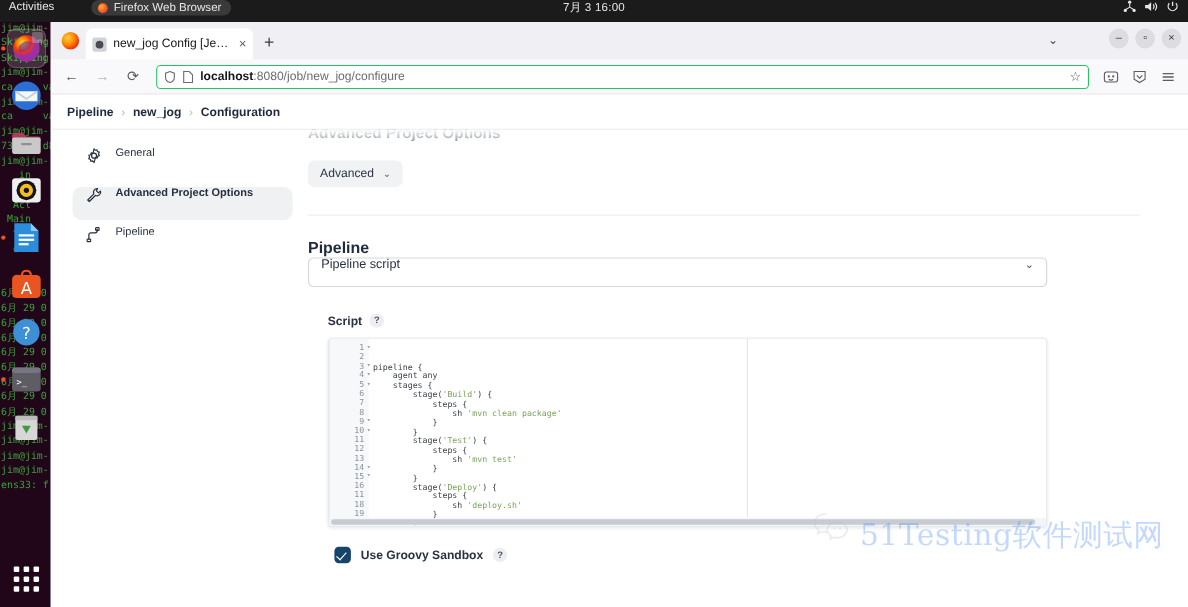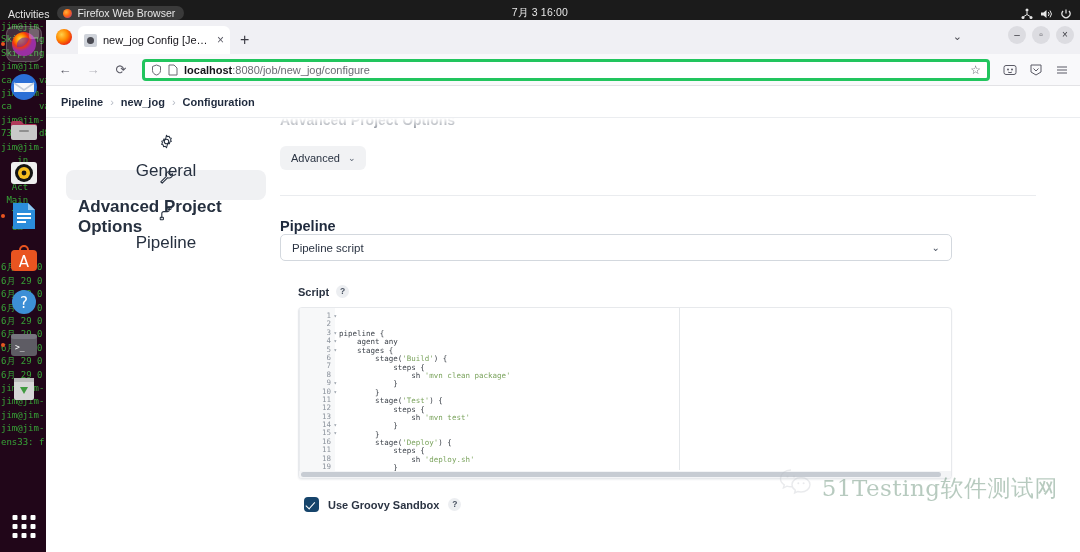--- a/index.html
+++ b/index.html
@@ -22,21 +22,21 @@
     font-family: "DejaVu Sans Mono", monospace;
     font-size: 9px; line-height: 13.4px;
     color: #4ee44e; white-space: pre; overflow: hidden;
     padding-left: 1px;
   }
 
   
   #topbar {
     position: absolute; left: 0; top: 0; width: 1080px; height: 20px;
     background: #1b1b1b; color: #e6e6e6;
-    font-size: 10.5px; display: flex; align-items: flex-end;
+    font-size: 10.5px; display: flex; align-items: flex-start; gap: 26px;
   }
   #topbar .activities { padding: 0 8px 0 8px; font-size: 10.5px; }
   #topbar .appchip {
     display: flex; align-items: center; gap: 5px;
     background: #3a3a3a; border-radius: 9px; padding: 1px 9px 1px 6px;
     font-size: 10.5px;
   }
   #topbar .appchip .ffdot {
     width: 9px; height: 9px; border-radius: 50%;
     background: radial-gradient(circle at 35% 35%, #ffb33b 0%, #ff6611 45%, #9b2fa3 100%);
@@ -131,21 +131,21 @@
     box-shadow: 0 1px 4px rgba(0,0,0,.35); white-space: nowrap;
   }
 
   #navbar {
     height: 32px; background: #f9f9fb; display: flex; align-items: center;
     padding: 0 8px; gap: 6px; border-bottom: 1px solid #e3e3e6;
   }
   .navbtn { width: 22px; text-align: center; color: #5b5b66; font-size: 13px; }
   .navbtn.dim { color: #b6b6bd; }
   #urlbar {
-    flex: 1; height: 22px; background: #fff; border: 3px solid #22c55e;
+    flex: 1; height: 22px; background: #fff; border: 1px solid #22c55e;
     border-radius: 4px; display: flex; align-items: center; padding: 0 6px; gap: 6px;
     font-size: 11px; color: #8f8f98; margin: 5px 4px;
   }
   #urlbar .host { color: #15141a; font-weight: bold; }
   #urlbar .sh { color: #6a6a73; }
   .urlicon { color: #6a6a73; font-size: 11px; }
   #star { color: #5b5b66; font-size: 12px; margin-left: auto; }
   .tbicon { color: #5b5b66; font-size: 13px; width: 20px; text-align: center; }
 
   
@@ -154,23 +154,23 @@
     display: flex; align-items: center; gap: 7px;
     font-size: 11px; font-weight: bold; color: #1f2a3d;
     padding: 10px 0 9px 15px; border-bottom: 1px solid #ebedf0;
   }
   #breadcrumb .sep { color: #b5bac4; font-weight: normal; font-size: 11px; }
 
   #content { display: flex; position: relative; }
   #sidebar { width: 234px; flex: none; padding: 16px 14px 0 20px; }
   #sidebar h1 { font-size: 20px; color: #1f2a3d; margin-bottom: 22px; font-weight: bold; letter-spacing:-.2px;}
   .side-item {
-    display: flex; align-items: center; gap: 12px;
+    display: flex; gap: 12px;
     height: 30px; padding: 0 12px; border-radius: 8px;
-    font-size: 17px; color: #26303f; margin-bottom: 6px; flex-direction: column;
+    font-size: 10px; color: #26303f; margin-bottom: 6px;
   }
   .side-item.selected { background: #f0f1f3; font-weight: bold; }
   .side-item svg { flex: none; }
 
   #main { flex: 1; padding-right: 44px; position: relative; }
   #adv-head {
     font-size: 14px; font-weight: bold; color: #1f2a3d;
     margin: -6px 0 0 0; opacity: .55;
   }
   #adv-head-wrap {
@@ -184,21 +184,21 @@
     display: inline-flex; align-items: center; gap: 8px;
     background: #f1f2f4; border-radius: 6px; padding: 6px 11px;
     font-size: 11px; color: #2a3342; margin-top: 12px;
   }
   .chip .chev { font-size: 9px; color: #5c6573; }
   .hr { height: 1px; background: #eaecef; margin: 25px 0 0 0; }
   h2.sect { font-size: 14.5px; font-weight: bold; color: #1f2a3d; margin: 22px 0 0 0; }
   .field-label { font-size: 11px; font-weight: bold; color: #2a3342; margin: 17px 0 6px 0; }
   #definition-select {
     width: 672px; height: 27px; border: 1px solid #d3d8de; border-radius: 5px;
-    background: #fff; display: flex; align-items: center;
+    background: #fff; display: flex; align-items: flex-start;
     padding: 0 11px; font-size: 11.5px; color: #2a3342;
   }
   #definition-select .chev { margin-left: auto; color: #4a5362; font-size: 10px; }
 
   #script-block { margin-top: 24px; padding-left: 0; }
   #script-head { display: flex; align-items: center; gap: 7px; padding-left: 18px; }
   #script-head .lbl { font-size: 11px; font-weight: bold; color: #2a3342; }
   .help-badge {
     width: 13px; height: 13px; border-radius: 50%; background: #eceef1;
     color: #4a5362; font-size: 8.5px; line-height: 13px; text-align: center;
@@ -256,21 +256,21 @@
     border-width: 0 1.6px 1.6px 0; transform: rotate(42deg);
   }
   #sandbox-row .lbl { font-size: 11px; font-weight: bold; color: #2a3342; }
 
   #watermark {
     position: absolute; right: 22px; bottom: 48px;
     display: flex; align-items: center; gap: 9px;
     opacity: .30; pointer-events: none;
   }
   #watermark .wtext {
-    font-size: 23px; color: #14532d; letter-spacing: .5px;
+    font-size: 27px; color: #3b82f6; letter-spacing: .5px;
     font-family: "DejaVu Serif", serif;
     margin-top: 12px;
   }
 </style>
 </head>
 <body>
 
 <div id="desktop">
 
   <div id="terminal-bg">jim@jim-

